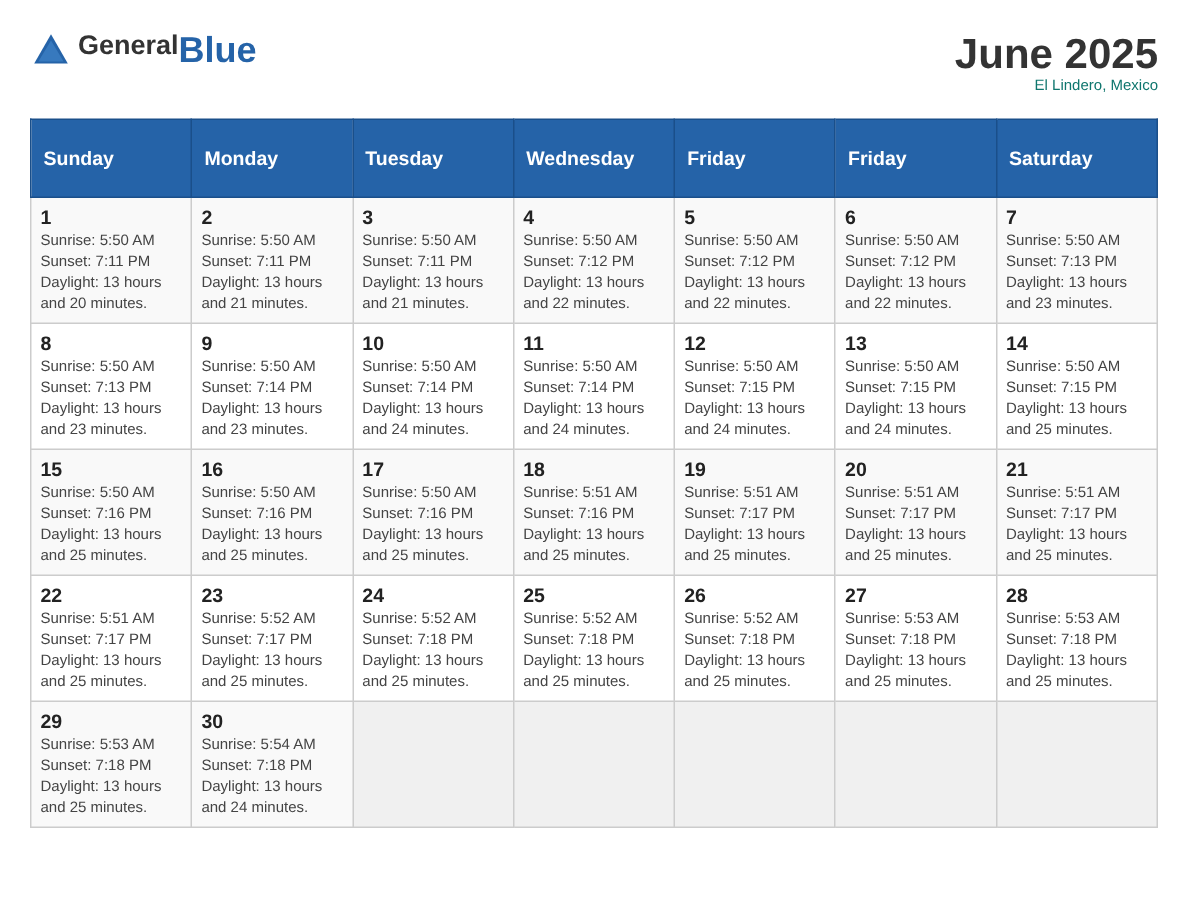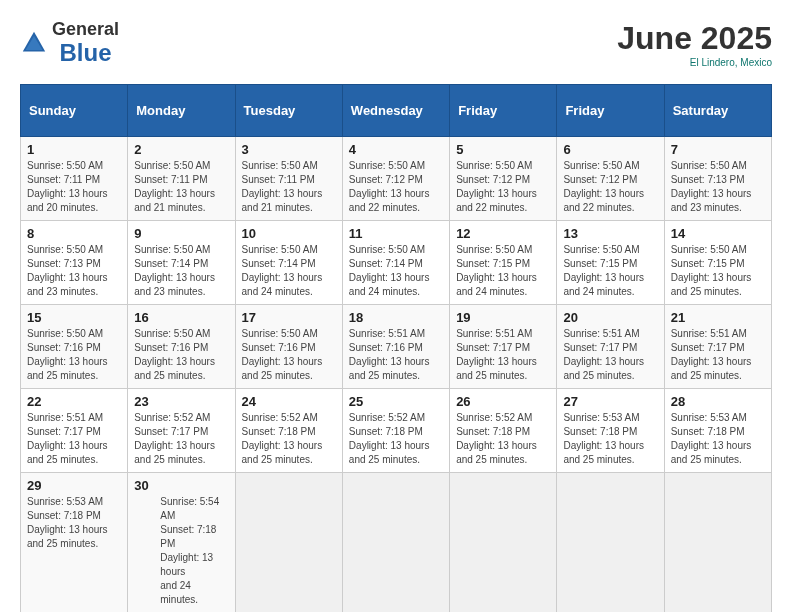--- a/index.html
+++ b/index.html
@@ -16,43 +16,41 @@
       align-items: flex-start;
       margin-bottom: 16px;
     }
     .logo {
       display: flex;
       align-items: center;
       gap: 4px;
     }
     .logo-text {
       display: flex;
-      flex-direction: column;
       line-height: 1.1;
-      align-items: center;
     }
     .logo-general {
       font-size: 18px;
       font-weight: bold;
       color: #333;
     }
     .logo-blue {
       font-size: 24px;
       font-weight: bold;
       color: #2563a8;
     }
     .logo-icon {
       width: 28px;
       height: 28px;
     }
     .title-area {
       text-align: right;
     }
     .cal-title {
-      font-size: 32px;
+      font-size: 28px;
       font-weight: bold;
       color: #333;
     }
     .cal-subtitle {
       font-size: 10px;
       color: #0f766e;
     }
     table {
       width: 100%;
       border-collapse: collapse;
@@ -338,21 +336,21 @@
       <tr>
         <td>
           <span class="day-num">29</span>
           <div class="day-info" style="white-space: pre-line;">Sunrise: 5:53 AM
 Sunset: 7:18 PM
 Daylight: 13 hours
 and 25 minutes.</div>
         </td>
         <td>
           <span class="day-num">30</span>
-          <div class="day-info" style="white-space: pre-line; margin-left: 26px;">Sunrise: 5:54 AM
+          <div class="day-info" style="white-space: pre-line;">Sunrise: 5:54 AM
 Sunset: 7:18 PM
 Daylight: 13 hours
 and 24 minutes.</div>
         </td>
         <td class="empty"></td>
         <td class="empty"></td>
         <td class="empty"></td>
         <td class="empty"></td>
         <td class="empty"></td>
       </tr>

